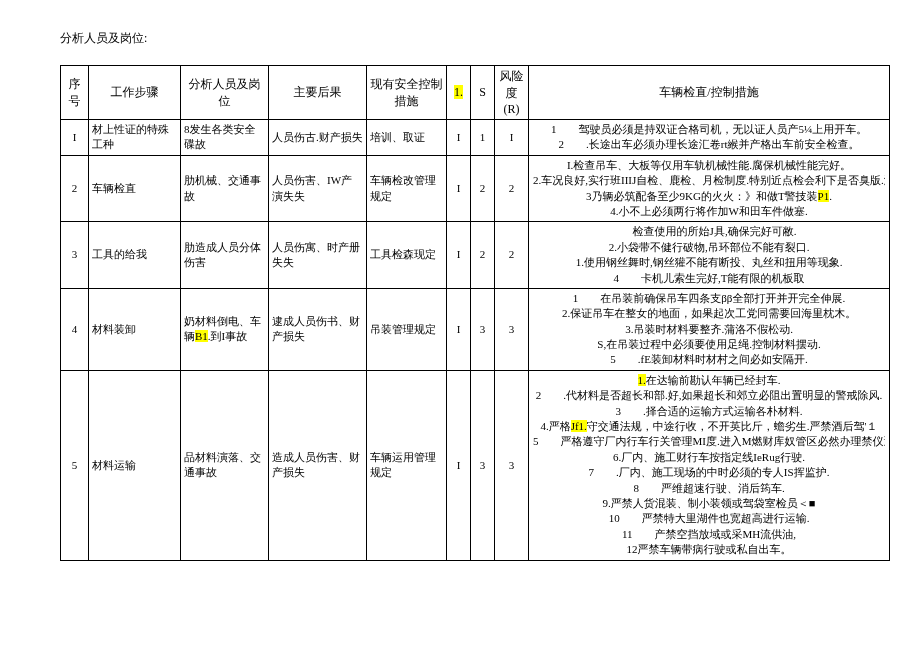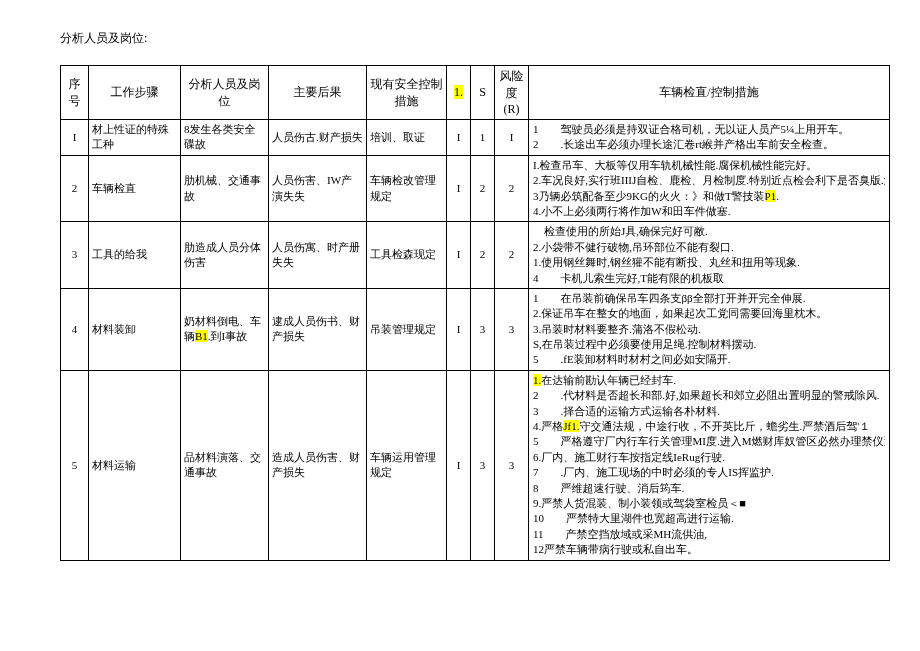--- a/index.html
+++ b/index.html
@@ -2,21 +2,21 @@
 <html><head>
 <meta charset="utf-8">
 <style>
   body { margin:0; padding:30px 30px 30px 60px; font-family:"SimSun","Songti SC",serif; font-size:12px; background:#fff; color:#000; width:920px; box-sizing:border-box; }
   .header { font-size:12px; margin-bottom:18px; }
   table { border-collapse:collapse; width:100%; table-layout:fixed; }
   th,td { border:1px solid #000; padding:2px 3px; vertical-align:middle; font-weight:normal; text-align:center; overflow:hidden; }
   th { font-size:12px; }
   td { font-size:11px; line-height:1.4; }
   .left { text-align:left; }
-  .sug { text-align:left; padding:2px 4px; }
+  .sug { text-align:center; padding:2px 4px; }
   .sug div { white-space:nowrap; overflow:hidden; text-overflow:clip; }
   .hl { background:#ffff00; }
   col.c1{width:28px} col.c2{width:92px} col.c3{width:88px} col.c4{width:98px} col.c5{width:80px}
   col.c6{width:24px} col.c7{width:24px} col.c8{width:34px} col.c9{width:auto}
 </style>
 </head>
 <body>
 
 <div class="header">分析人员及岗位:</div>
 

